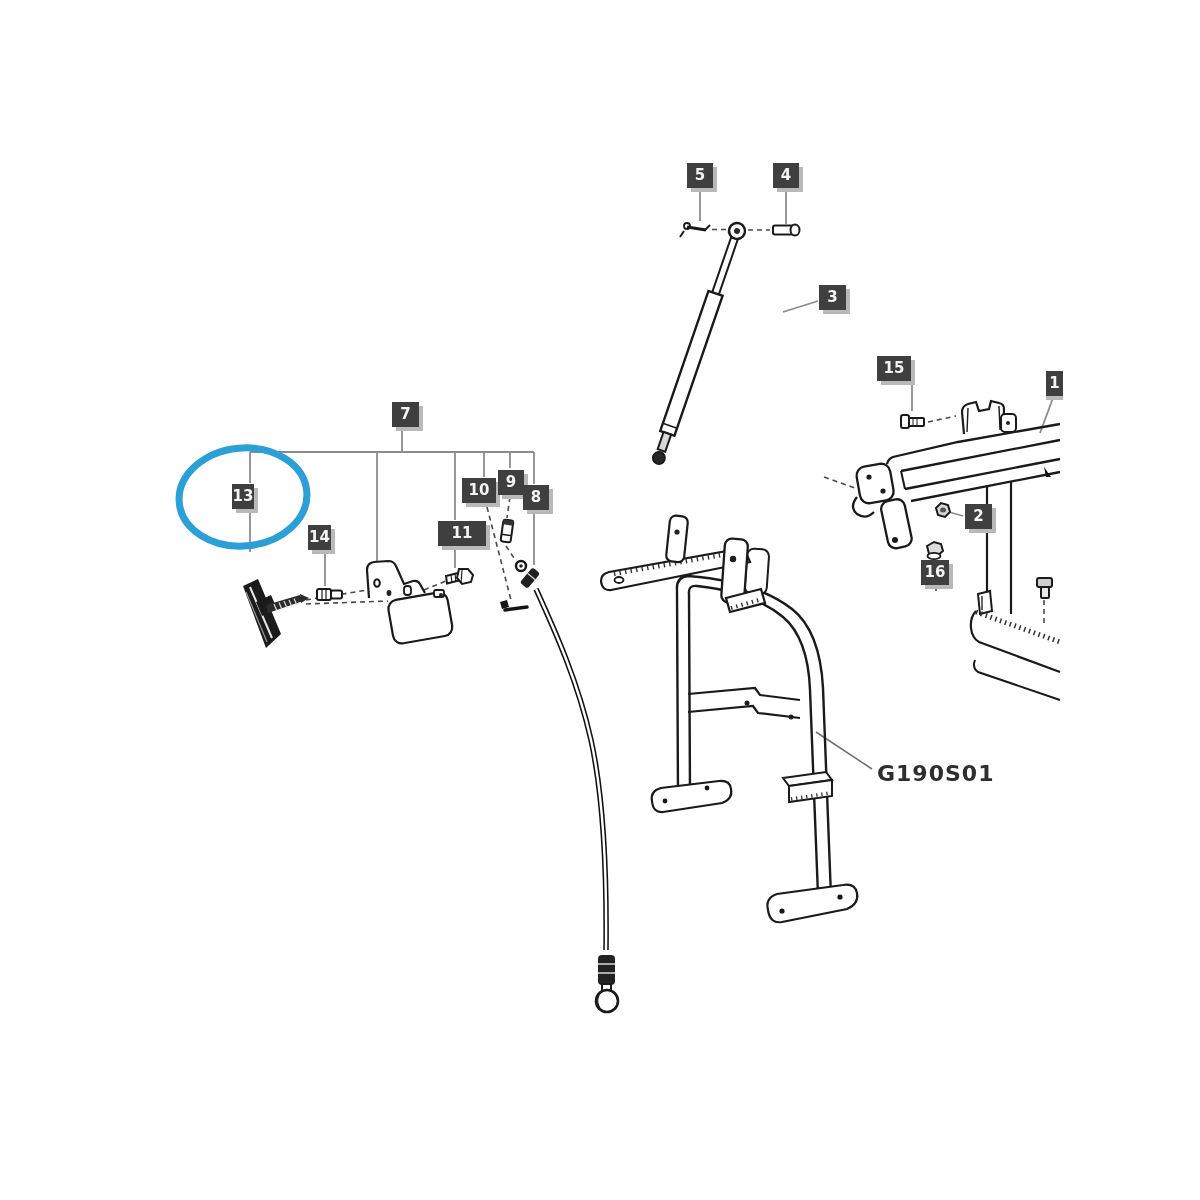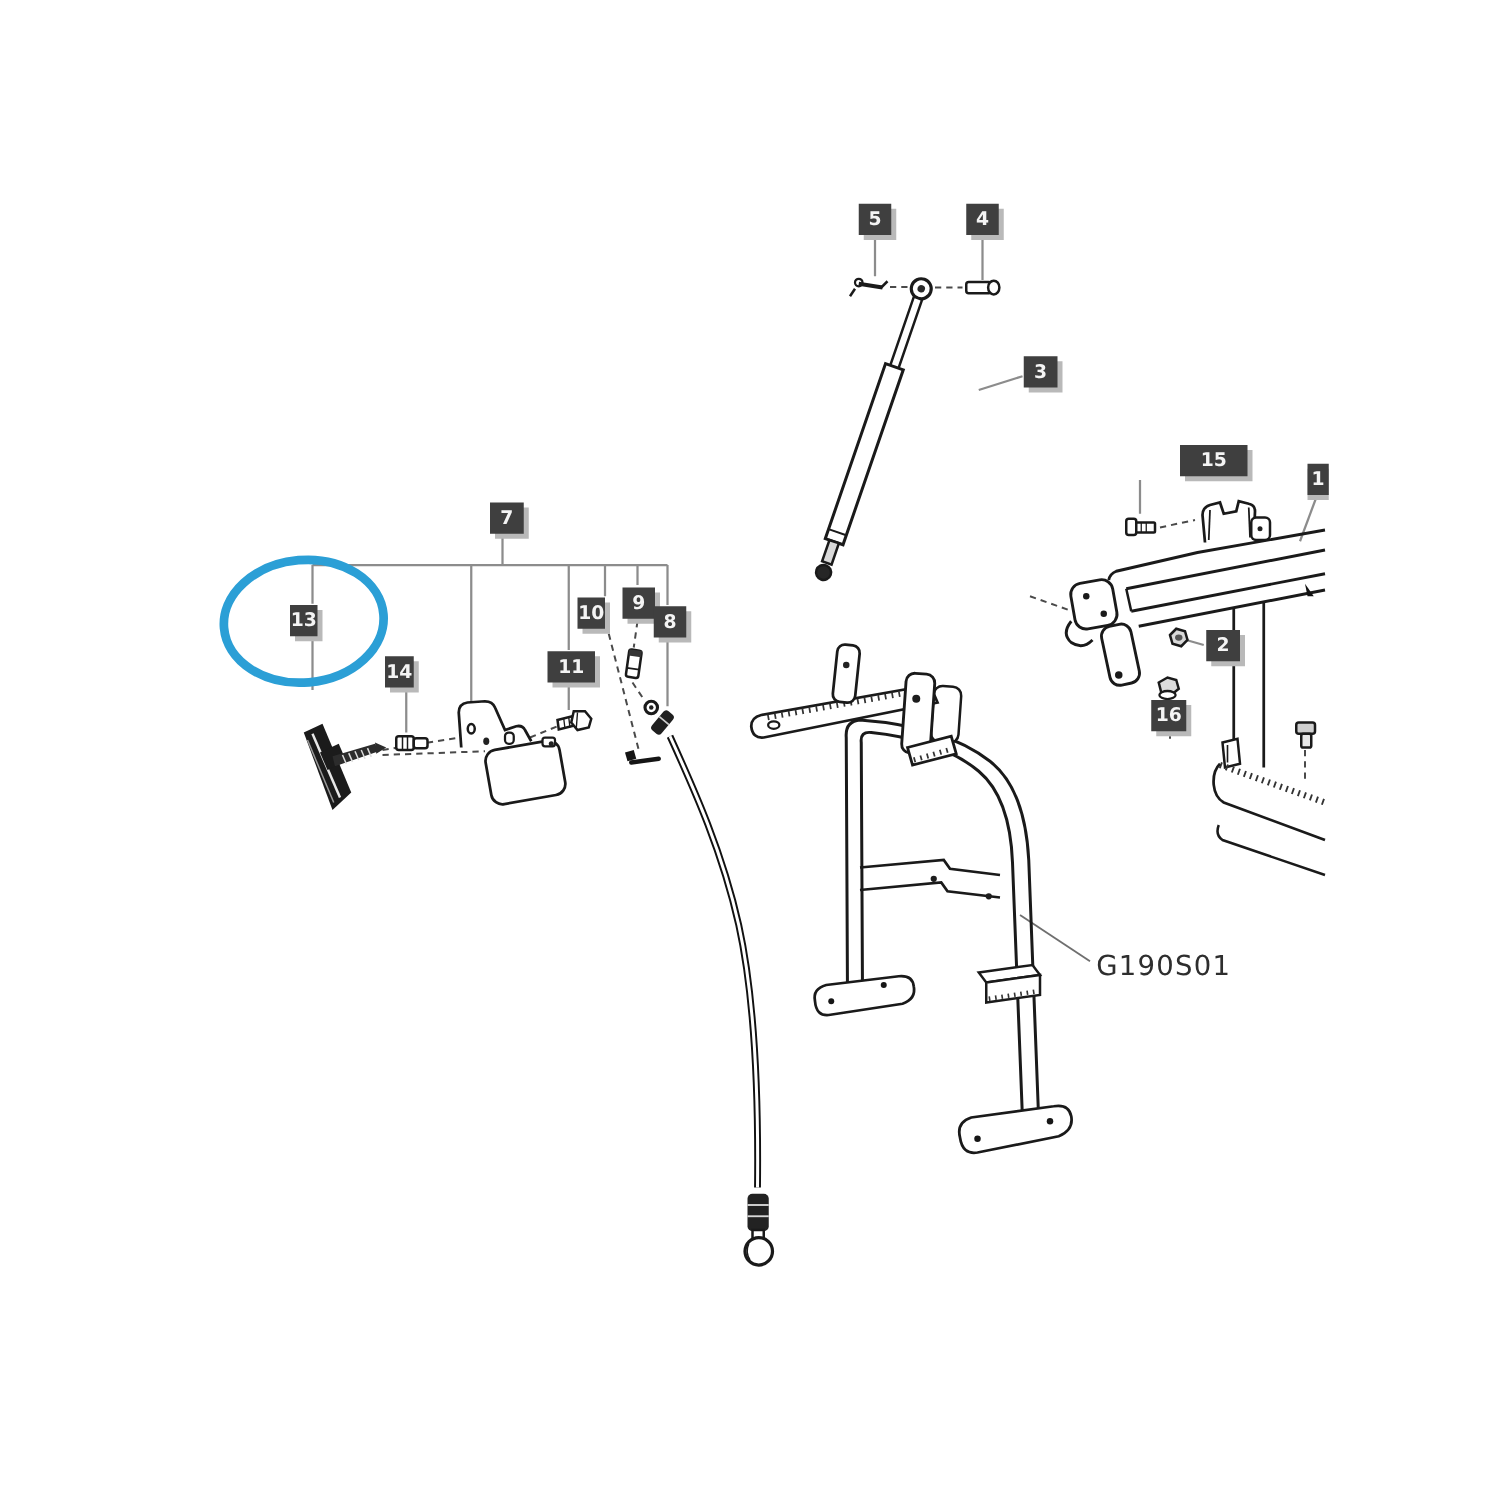--- a/index.html
+++ b/index.html
@@ -246,27 +246,27 @@
 
     <polygon points="1044,467 1051,477 1046,477" fill="#111" stroke="none"></polygon>
   </g>
 
   <ellipse cx="243" cy="497" rx="64" ry="49" transform="rotate(-5 243 497)" fill="none" stroke="#2b9fd6" stroke-width="7"></ellipse>
 </svg>
 
 <div class="plabel" style="left:687px;top:163px;width:26px">5</div>
 <div class="plabel" style="left:773px;top:163px;width:26px">4</div>
 <div class="plabel" style="left:819px;top:285px;width:27px">3</div>
-<div class="plabel" style="left:944px;top:356px;width:54px">15</div>
+<div class="plabel" style="left:877px;top:356px;width:34px">15</div>
 <div class="plabel clip" style="left:1046px;top:371px;width:17px">1</div>
 <div class="plabel" style="left:965px;top:504px;width:27px">2</div>
 <div class="plabel" style="left:921px;top:560px;width:28px">16</div>
 <div class="plabel" style="left:392px;top:402px;width:27px">7</div>
 <div class="plabel" style="left:232px;top:484px;width:22px">13</div>
 <div class="plabel" style="left:308px;top:525px;width:23px">14</div>
-<div class="plabel" style="left:438px;top:521px;width:38px">11</div>
-<div class="plabel" style="left:462px;top:478px;width:22px">10</div>
+<div class="plabel" style="left:438px;top:521px;width:48px">11</div>
+<div class="plabel" style="left:462px;top:478px;width:34px">10</div>
 <div class="plabel" style="left:498px;top:470px;width:26px">9</div>
 <div class="plabel" style="left:523px;top:485px;width:26px">8</div>
 
-<div class="partcode" style="left:877px;top:761px;">G190S01</div>
+<div class="partcode" style="left:877px;top:761px;font-weight:bold;">G190S01</div>
 
 </div>
 
 </body></html>

